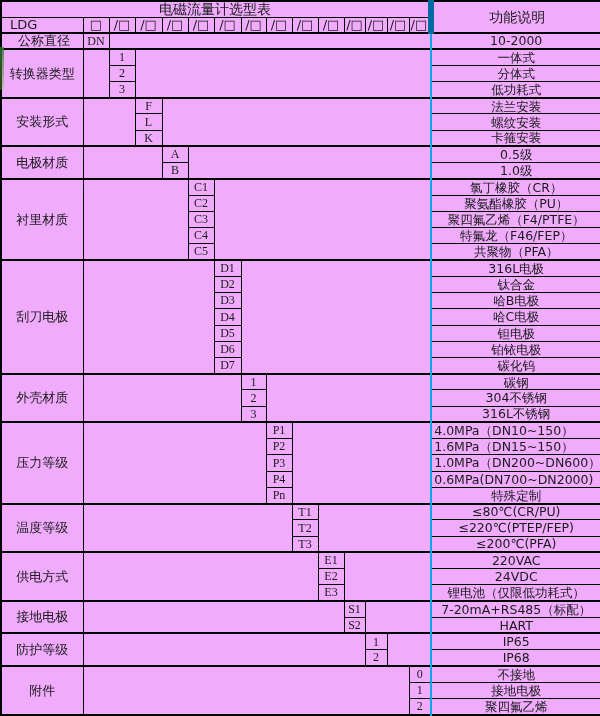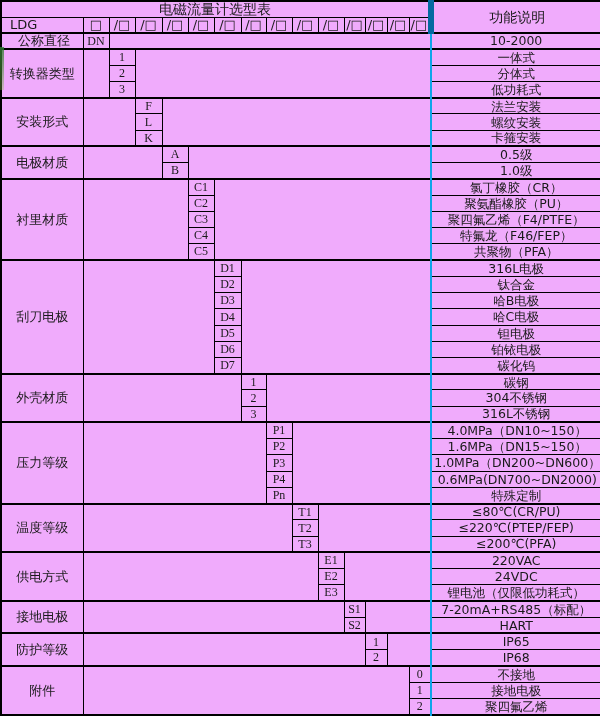--- a/index.html
+++ b/index.html
@@ -13,21 +13,21 @@
   tr.r-title{height:14px;}
   tr.r-ldg{height:14px;}
   td.title{font-size:14px;}
   td.rhead{font-size:14px;border-left:6px solid #0369a1;}
   td.ldg{text-align:left;padding-left:8px;font-size:13px;}
   td.box{font-size:13px;}
   td.label{font-size:13px;}
   td.lleft{text-align:left;padding-left:16px;}
   td.code{font-size:12px;font-family:Liberation Serif, serif;}
   td.desc{font-size:12.5px;border-left:2px solid #0ea5e9;}
-  td.desc.left{text-align:center;padding-left:2px;}
+  td.desc.left{text-align:left;padding-left:2px;}
   tr.gtop td{border-top:2px solid #000;}
   #artifact{position:absolute;left:0;top:47px;width:4px;height:43px;
             background:linear-gradient(#2e7d32cc,#8bc34a55);pointer-events:none;}
 </style>
 </head>
 <body>
 
 <div id="page">
   <table>
     <colgroup>

